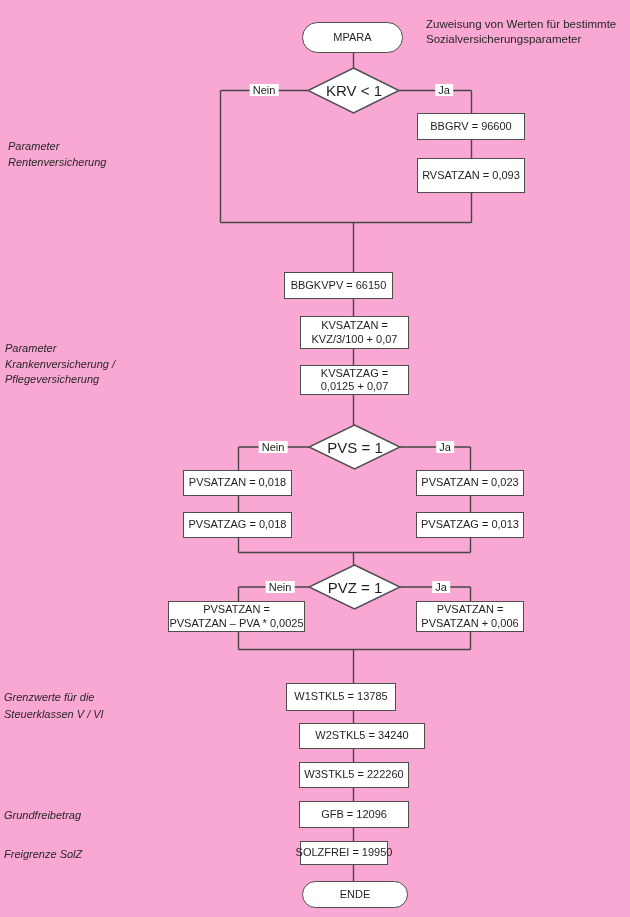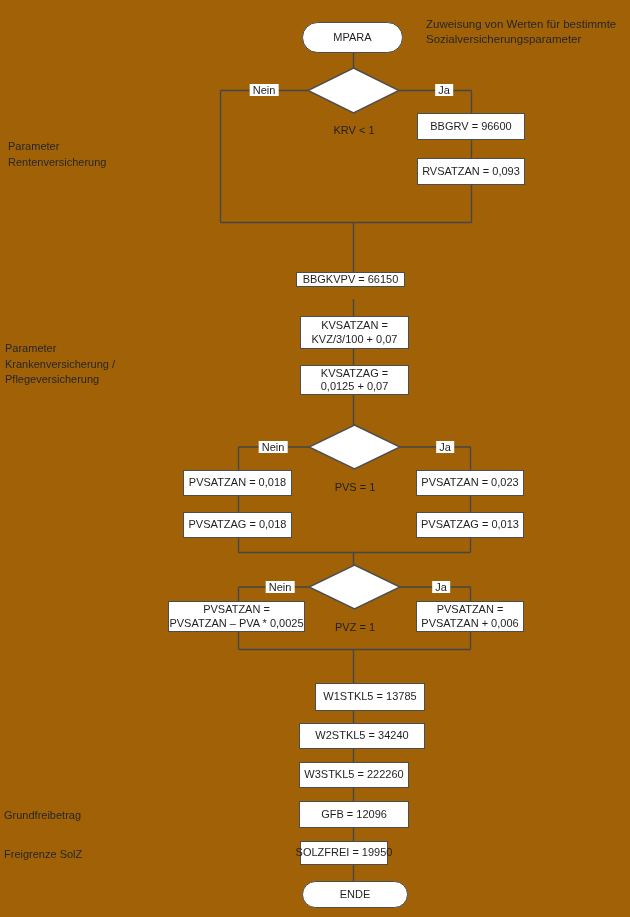--- a/index.html
+++ b/index.html
@@ -1,37 +1,37 @@
 <!DOCTYPE html>
 <html><head>
 <meta charset="utf-8">
 <style>
   html,body{margin:0;padding:0;background:#ffffff;}
   .canvas{
-    position:relative;width:630px;height:917px;background:#a16207;overflow:hidden;
+    position:relative;width:630px;height:917px;background:#f9a8d4;overflow:hidden;
     font-family:"Liberation Sans","DejaVu Sans",sans-serif;color:#1f1f1f;
   }
   .lines{position:absolute;left:0;top:0;}
   .box{
     position:absolute;box-sizing:border-box;background:#ffffff;
     border:1.5px solid #4d4d4d;display:flex;flex-direction:column;
     align-items:center;justify-content:center;text-align:center;
     font-size:11px;line-height:13.5px;color:#1f1f1f;white-space:nowrap;
   }
   .terminator{border-radius:16px;}
   .diamond-label{
     position:absolute;transform:translate(-50%,-50%);
-    font-size:11px;color:#1f1f1f;white-space:nowrap;margin-top:40px;
+    font-size:15px;color:#1f1f1f;white-space:nowrap;
   }
   .branch-label{
     position:absolute;transform:translate(-50%,-50%);
     font-size:11px;color:#1f1f1f;background:#ffffff;padding:0 3px;white-space:nowrap;
   }
   .side-label{
-    position:absolute;font-size:11px;line-height:15.5px;color:#262626;white-space:nowrap;
+    position:absolute;font-size:11px;line-height:15.5px;color:#262626;white-space:nowrap;font-style:italic;
   }
   .annotation{
     position:absolute;left:426px;top:17px;font-size:11.5px;line-height:15px;
     color:#262626;white-space:nowrap;
   }
 </style>
 </head>
 <body>
 
 <div class="canvas">
@@ -65,41 +65,45 @@
 
   <div class="side-label" style="left:8px;top:139px">
     <div>Parameter</div>
     <div>Rentenversicherung</div>
   </div>
   <div class="side-label" style="left:5px;top:341px">
     <div>Parameter</div>
     <div>Krankenversicherung /</div>
     <div>Pflegeversicherung</div>
   </div>
+  <div class="side-label" style="left:4px;top:689px;line-height:17px">
+    <div>Grenzwerte für die</div>
+    <div>Steuerklassen V / VI</div>
+  </div>
   <div class="side-label" style="left:4px;top:808px">Grundfreibetrag</div>
   <div class="side-label" style="left:4px;top:847px">Freigrenze SolZ</div>
 
   <div class="box terminator" style="left:302px;top:881px;width:106px;height:27px">ENDE</div>
   <div class="box terminator" style="left:302px;top:22px;width:101px;height:31px">MPARA</div>
 
   <span class="diamond-label" style="left:354px;top:90px">KRV &lt; 1</span>
   <span class="diamond-label" style="left:355px;top:447px">PVS = 1</span>
   <span class="diamond-label" style="left:355px;top:587px">PVZ = 1</span>
 
   <span class="branch-label" style="left:264px;top:90px">Nein</span>
   <span class="branch-label" style="left:444px;top:90px">Ja</span>
   <span class="branch-label" style="left:273px;top:447px">Nein</span>
   <span class="branch-label" style="left:445px;top:447px">Ja</span>
   <span class="branch-label" style="left:280px;top:587px">Nein</span>
   <span class="branch-label" style="left:441px;top:587px">Ja</span>
 
   <div class="box" style="left:417px;top:113px;width:108px;height:27px">BBGRV = 96600</div>
-  <div class="box" style="left:417px;top:158px;width:108px;height:27px">RVSATZAN = 0,093</div>
+  <div class="box" style="left:417px;top:158px;width:108px;height:35px">RVSATZAN = 0,093</div>
 
-  <div class="box" style="left:296px;top:272px;width:109px;height:15px">BBGKVPV = 66150</div>
+  <div class="box" style="left:284px;top:272px;width:109px;height:27px">BBGKVPV = 66150</div>
   <div class="box" style="left:300px;top:316px;width:109px;height:33px">
     <span>KVSATZAN =</span>
     <span>KVZ/3/100 + 0,07</span>
   </div>
   <div class="box" style="left:300px;top:365px;width:109px;height:30px">
     <span>KVSATZAG =</span>
     <span>0,0125 + 0,07</span>
   </div>
 
   <div class="box" style="left:183px;top:470px;width:109px;height:26px">PVSATZAN = 0,018</div>
@@ -109,19 +113,19 @@
 
   <div class="box" style="left:168px;top:601px;width:137px;height:31px">
     <span>PVSATZAN =</span>
     <span>PVSATZAN – PVA * 0,0025</span>
   </div>
   <div class="box" style="left:416px;top:601px;width:108px;height:31px">
     <span>PVSATZAN =</span>
     <span>PVSATZAN + 0,006</span>
   </div>
 
-  <div class="box" style="left:315px;top:683px;width:110px;height:28px">W1STKL5 = 13785</div>
+  <div class="box" style="left:286px;top:683px;width:110px;height:28px">W1STKL5 = 13785</div>
   <div class="box" style="left:299px;top:723px;width:126px;height:26px">W2STKL5 = 34240</div>
   <div class="box" style="left:299px;top:762px;width:110px;height:26px">W3STKL5 = 222260</div>
   <div class="box" style="left:299px;top:801px;width:110px;height:27px">GFB = 12096</div>
   <div class="box" style="left:300px;top:841px;width:88px;height:24px">SOLZFREI = 19950</div>
 
 </div>
 
 </body></html>

